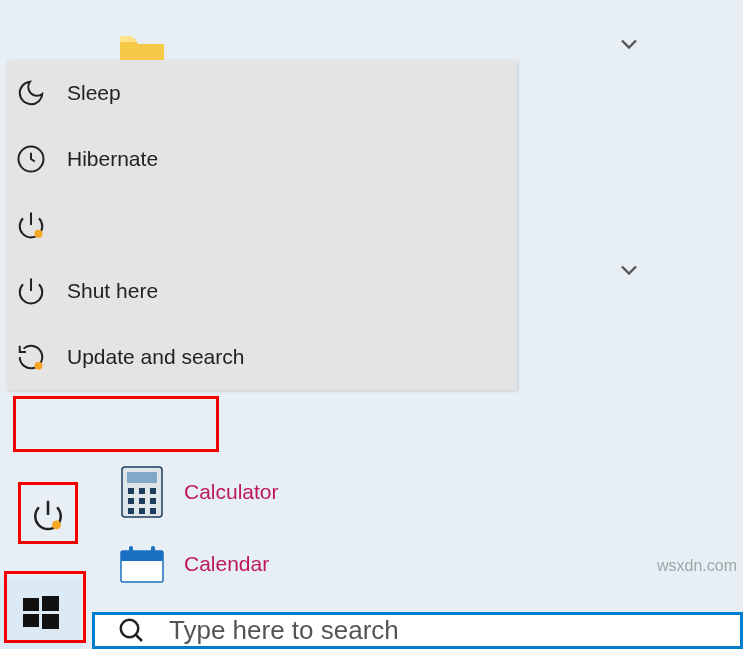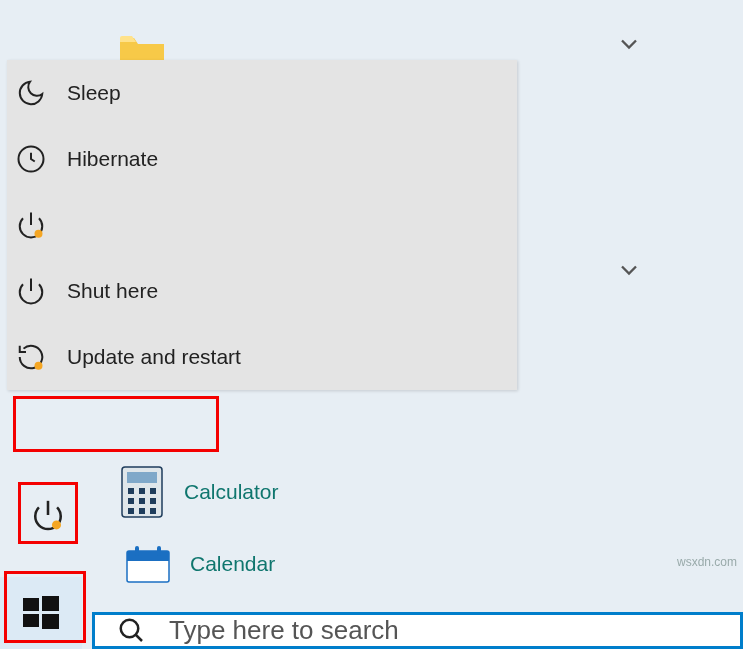--- a/index.html
+++ b/index.html
@@ -21,21 +21,21 @@
   }
   .bg-item .tile {
     width: 48px;
     height: 48px;
     display: flex;
     align-items: center;
     justify-content: center;
   }
   .bg-item .label {
     font-size: 21px;
-    color: #0f766e;
+    color: #be185d;
   }
   .chevron {
     position: absolute;
     color: #555;
   }
   
   .power-menu {
     position: absolute;
     left: 7px;
     top: 60px;
@@ -105,22 +105,22 @@
     width: 40px;
     height: 40px;
     display: flex;
     align-items: center;
     justify-content: center;
   }
   svg { display: block; }
   .watermark {
     position: absolute;
     right: 6px;
-    bottom: 80px;
-    font-size: 12px;
+    bottom: 74px;
+    font-size: 16px;
     color: #9aa;
   }
 </style>
 </head>
 <body>
 
 <div class="bg-item" style="left:118px; top:26px;">
   <div class="tile">
     <svg width="48" height="40" viewBox="0 0 48 40">
         <path fill="#f7c948" d="M2 8h14l4 6h26v22a2 2 0 0 1-2 2H4a2 2 0 0 1-2-2z"></path>
@@ -176,21 +176,21 @@
     <span>Shut here</span>
   </div>
   <div class="menu-item">
     <span class="icon">
       <svg width="30" height="30" viewBox="0 0 24 24" fill="none" stroke="#222" stroke-width="1.6">
           <path d="M3 12a9 9 0 1 0 3-6.7"></path>
           <polyline points="3 3 3 8 8 8"></polyline>
           <circle cx="18" cy="19" r="3.2" fill="#f5a623" stroke="none"></circle>
         </svg>
     </span>
-    <span>Update and restart</span>
+    <span>Update and search</span>
   </div>
 </div>
 
 <div class="hl" style="left:13px; top:396px; width:206px; height:56px;"></div>
 
 <div class="bg-item" style="left:118px; top:468px;">
   <div class="tile">
     <svg width="42" height="52" viewBox="0 0 42 52">
         <rect x="1" y="1" width="40" height="50" rx="3" fill="#dfe6ea" stroke="#1f3d5c" stroke-width="1.5"></rect>
         <rect x="6" y="6" width="30" height="11" fill="#7fa8c9"></rect>
@@ -203,21 +203,21 @@
           <rect x="29" y="32" width="6" height="6"></rect>
           <rect x="7" y="42" width="6" height="6"></rect>
           <rect x="18" y="42" width="6" height="6"></rect>
           <rect x="29" y="42" width="6" height="6"></rect>
         </g>
       </svg>
   </div>
   <span class="label">Calculator</span>
 </div>
 
-<div class="bg-item" style="left:124px; top:540px;justify-content:space-between;">
+<div class="bg-item" style="left:118px; top:540px;justify-content:space-between;">
   <div class="tile">
     <svg width="44" height="38" viewBox="0 0 44 38">
         <rect x="1" y="6" width="42" height="31" rx="2" fill="#fff" stroke="#1b6fc2" stroke-width="1.5"></rect>
         <rect x="1" y="6" width="42" height="10" fill="#1b6fc2"></rect>
         <rect x="9" y="1" width="4" height="10" rx="2" fill="#1b6fc2"></rect>
         <rect x="31" y="1" width="4" height="10" rx="2" fill="#1b6fc2"></rect>
       </svg>
   </div>
   <span class="label">Calendar</span>
 </div>

